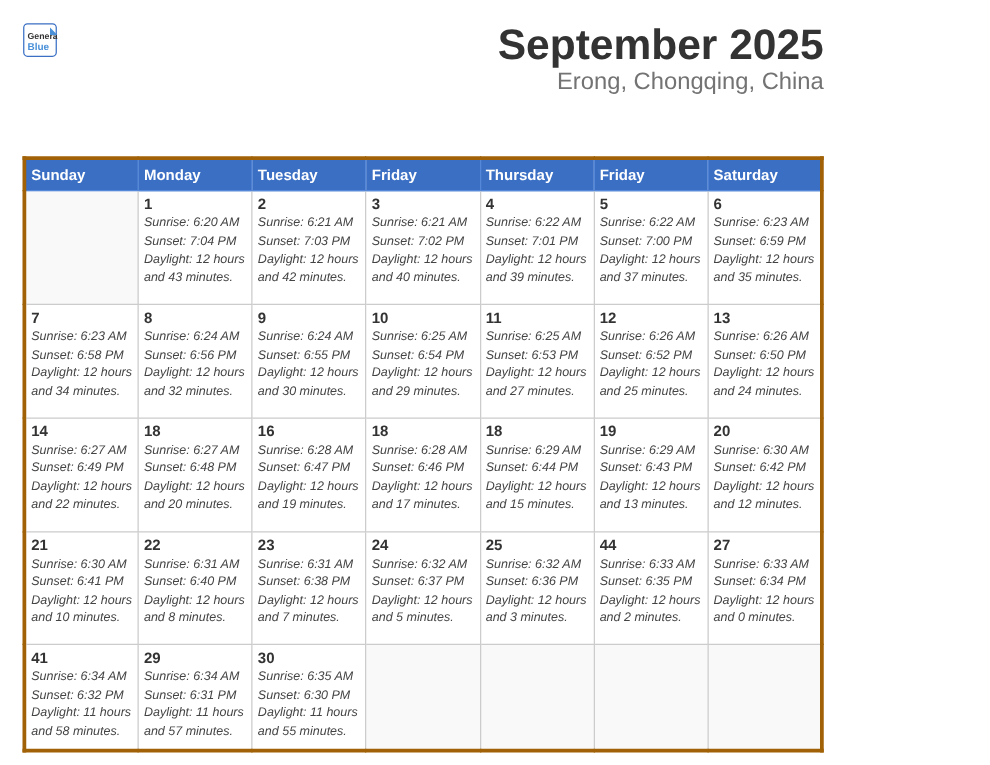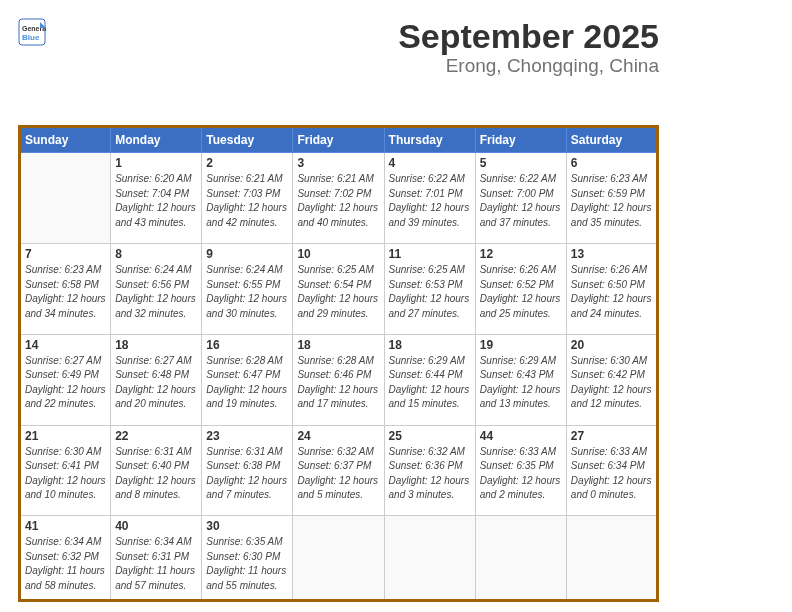--- a/index.html
+++ b/index.html
@@ -238,21 +238,21 @@
             <span class="day-num">27</span>
             <div class="day-detail">Sunrise: 6:33 AM<br>Sunset: 6:34 PM<br>Daylight: 12 hours<br>and 0 minutes.</div>
           </td>
         </tr>
         <tr class="last-row">
           <td>
             <span class="day-num">41</span>
             <div class="day-detail">Sunrise: 6:34 AM<br>Sunset: 6:32 PM<br>Daylight: 11 hours<br>and 58 minutes.</div>
           </td>
           <td>
-            <span class="day-num">40</span>
+            <span class="day-num">29</span>
             <div class="day-detail">Sunrise: 6:34 AM<br>Sunset: 6:31 PM<br>Daylight: 11 hours<br>and 57 minutes.</div>
           </td>
           <td>
             <span class="day-num">30</span>
             <div class="day-detail">Sunrise: 6:35 AM<br>Sunset: 6:30 PM<br>Daylight: 11 hours<br>and 55 minutes.</div>
           </td>
           <td class="empty-cell"></td>
           <td class="empty-cell"></td>
           <td class="empty-cell"></td>
           <td class="empty-cell"></td>

